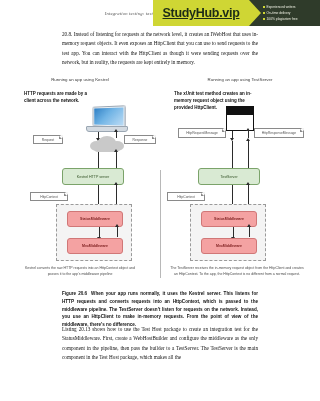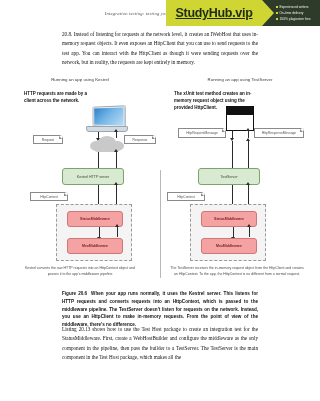--- a/index.html
+++ b/index.html
@@ -13,21 +13,21 @@
   }
   .page{position:relative;width:320px;height:401px;}
 
   
   .wm{
     position:absolute;top:0;left:153px;width:167px;height:26px;
     display:flex;align-items:stretch;z-index:50;
   }
   .wm-left{
     flex:0 0 96px;background:#cfd634;position:relative;
-    display:flex;align-items:center;justify-content:center;margin-left:13px;
+    display:flex;align-items:center;justify-content:center;
   }
   .wm-left:after{
     content:"";position:absolute;right:-12px;top:0;
     border-top:13px solid transparent;border-bottom:13px solid transparent;
     border-left:12px solid #cfd634;
   }
   .wm-brand{
     font-family:"Liberation Sans", sans-serif;
     font-weight:bold;font-size:12.5px;color:#1d2b17;
     letter-spacing:-0.3px;text-decoration:underline;white-space:nowrap;

